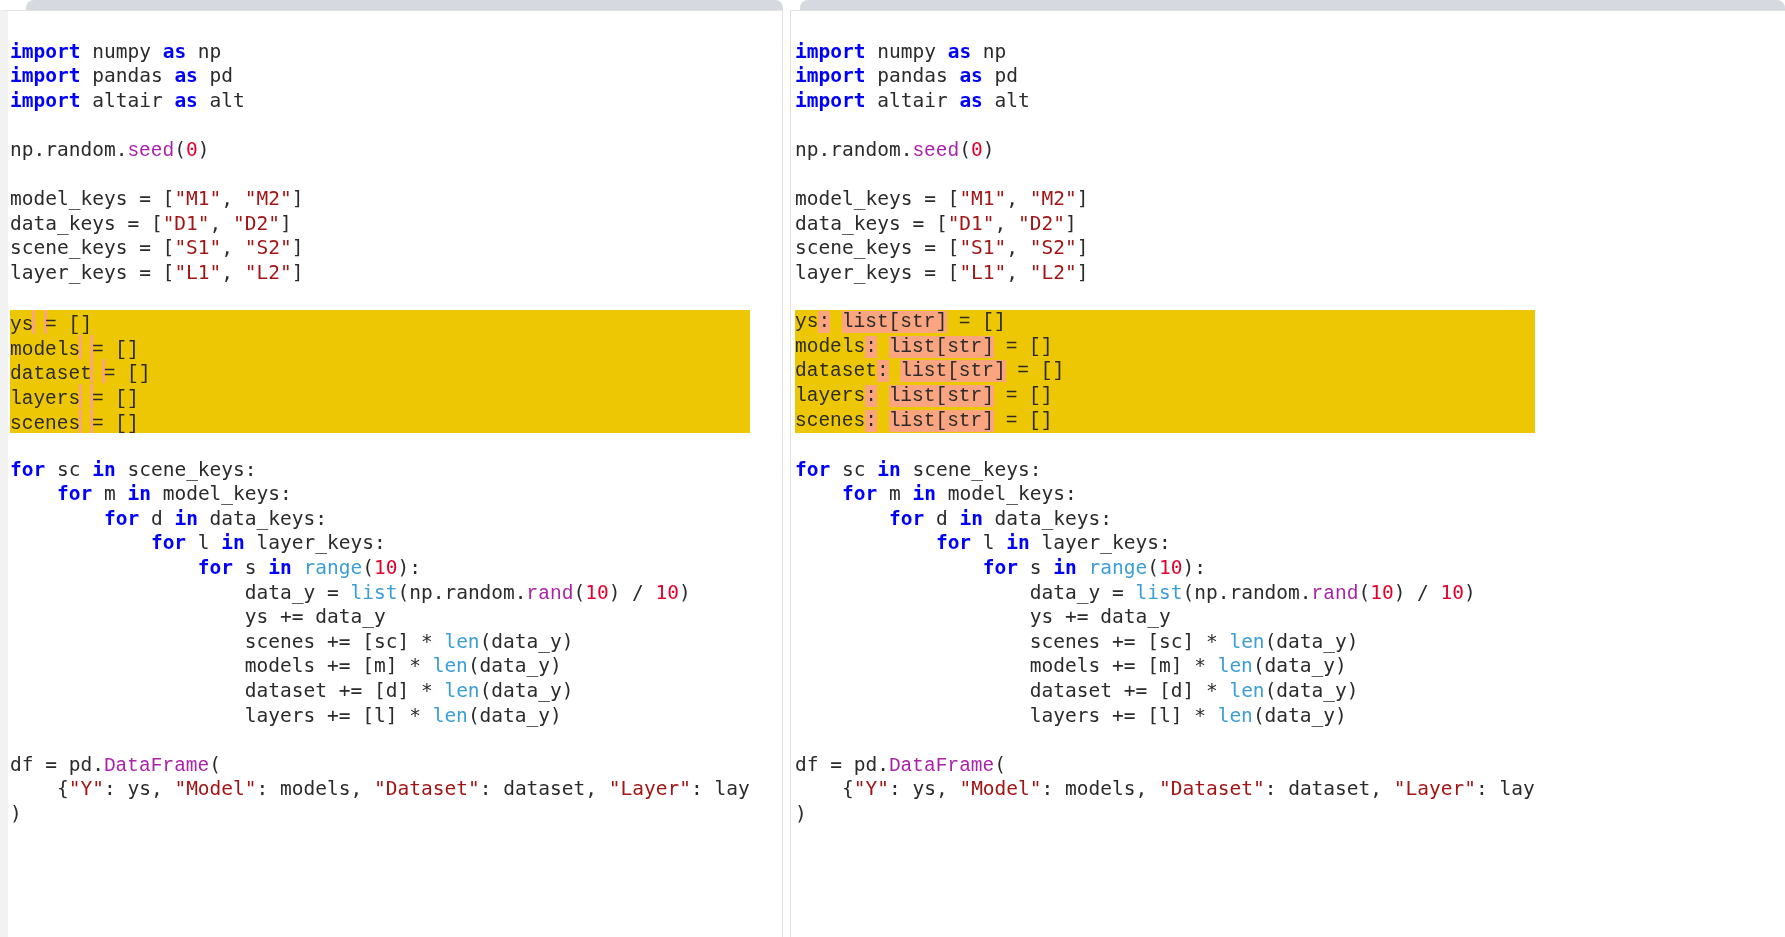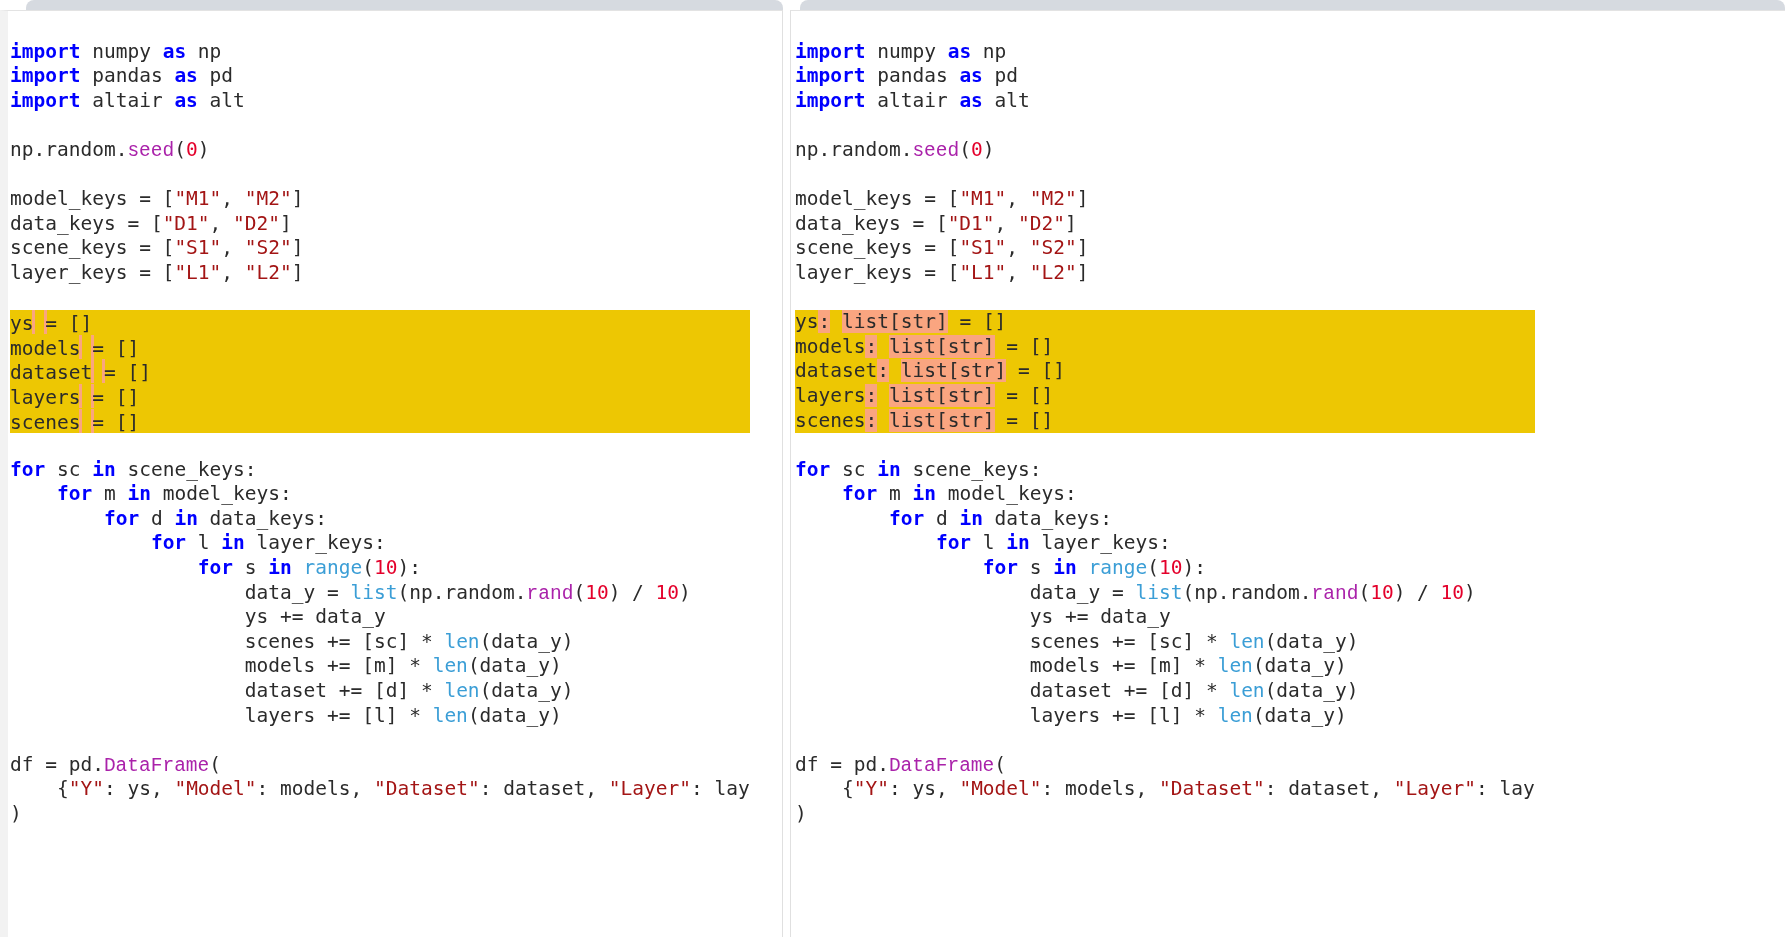--- a/index.html
+++ b/index.html
@@ -74,21 +74,21 @@
     letter-spacing: 0px;
   }
   .pane.left .code  { padding-left: 2px; }
   .pane.right .code { padding-left: 4px; }
 
   .ln {
     display: block;
     height: 24.6px;
     white-space: pre;
   }
-  .ln.hl { background: #edc703; }
+  .ln.hl { background: #edc703; font-family: Liberation Mono, monospace; }
 
   
   .ins { background: #faa580; }
   .delmark {
     display: inline-block;
     width: 3px;
     margin: 0 -1.5px;
     vertical-align: -4px;
     height: 24px;
     background: #faa580;

